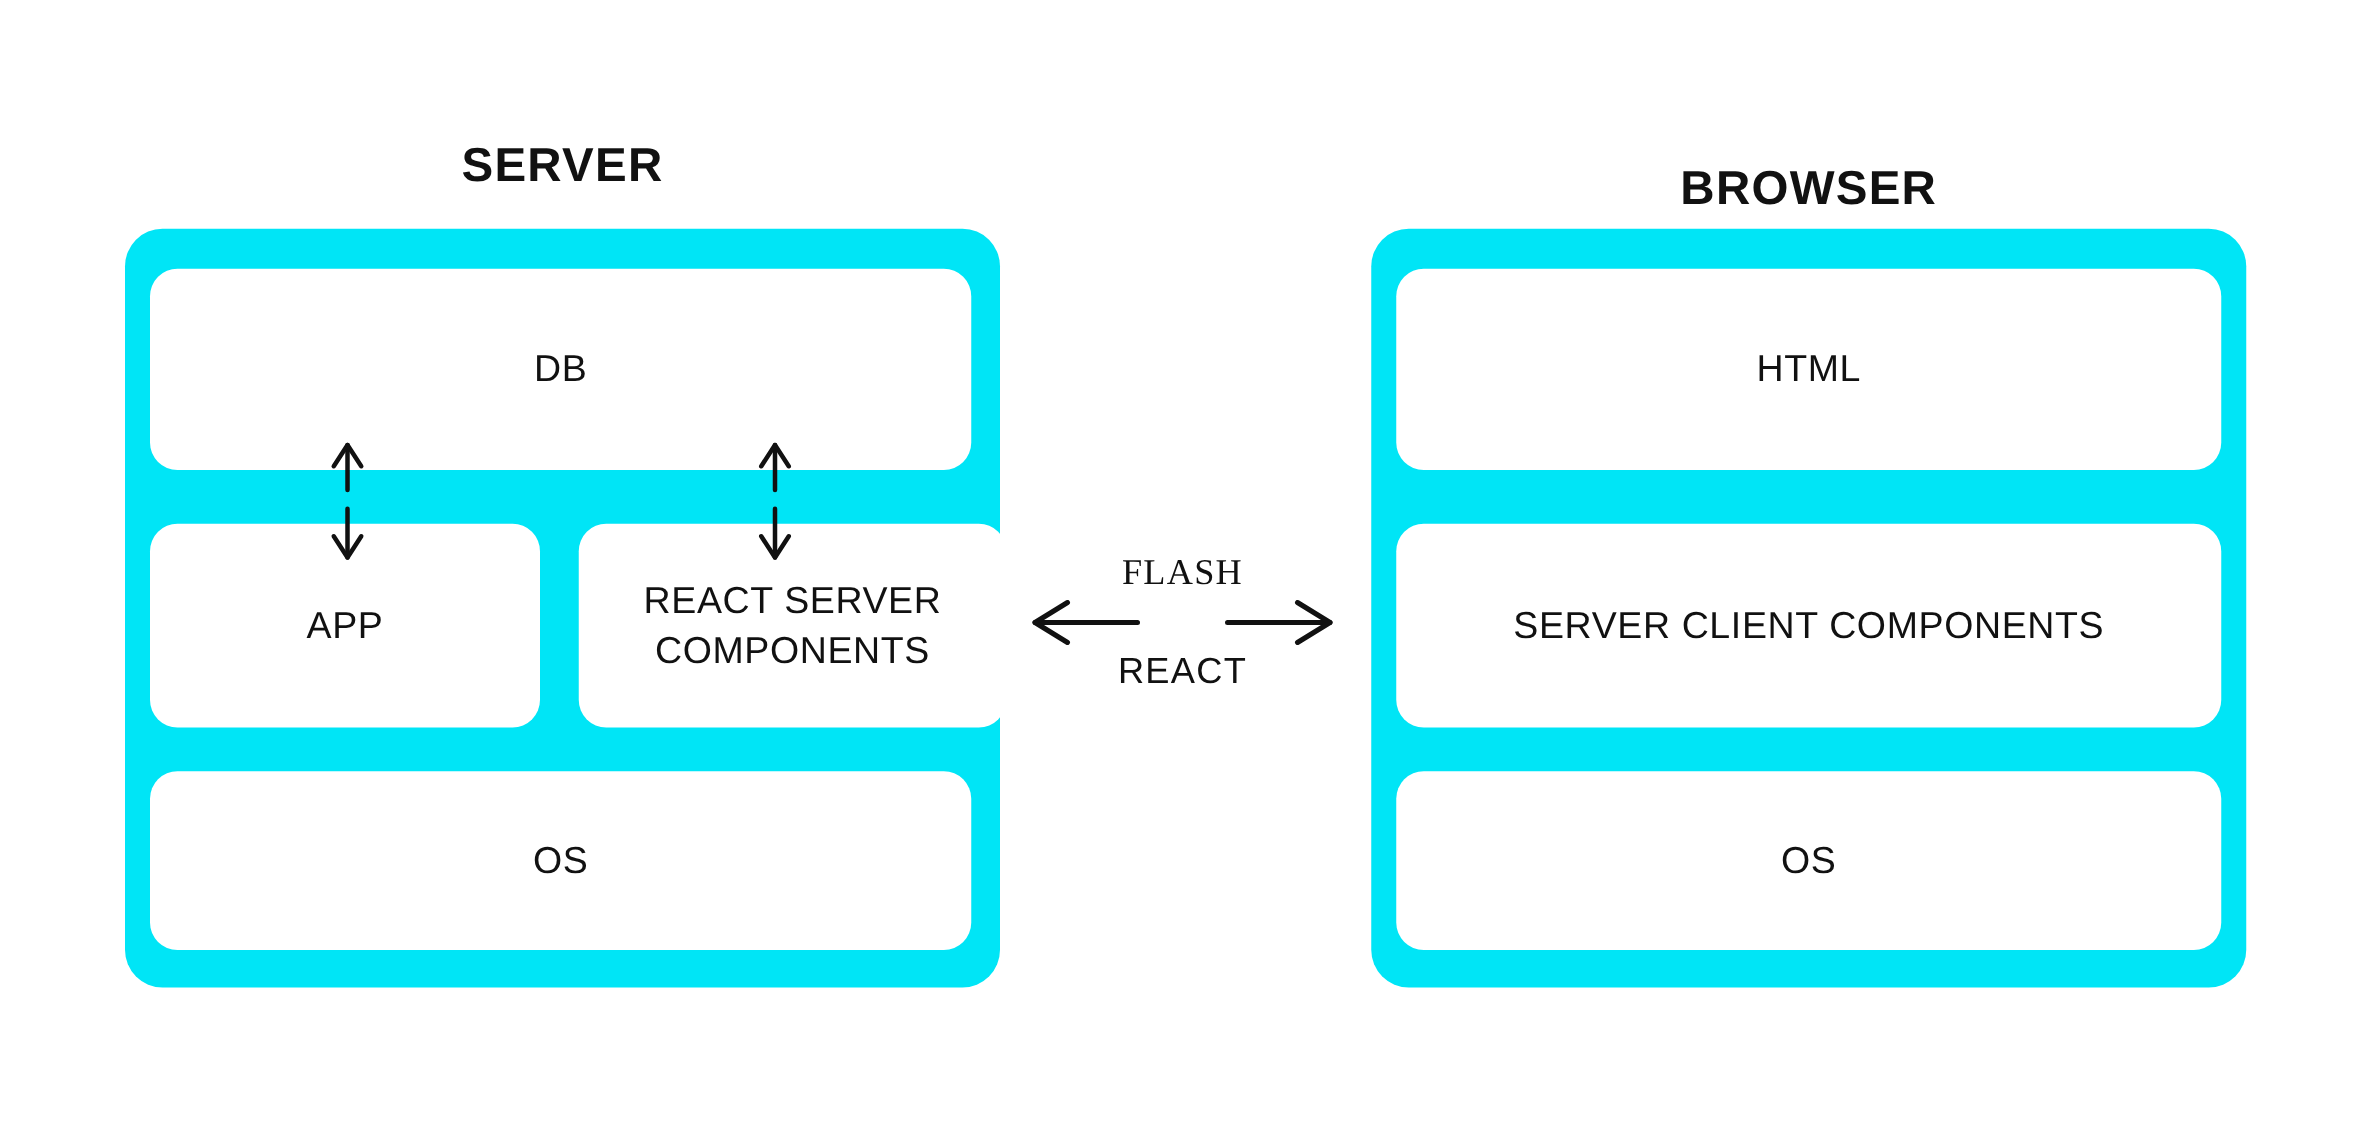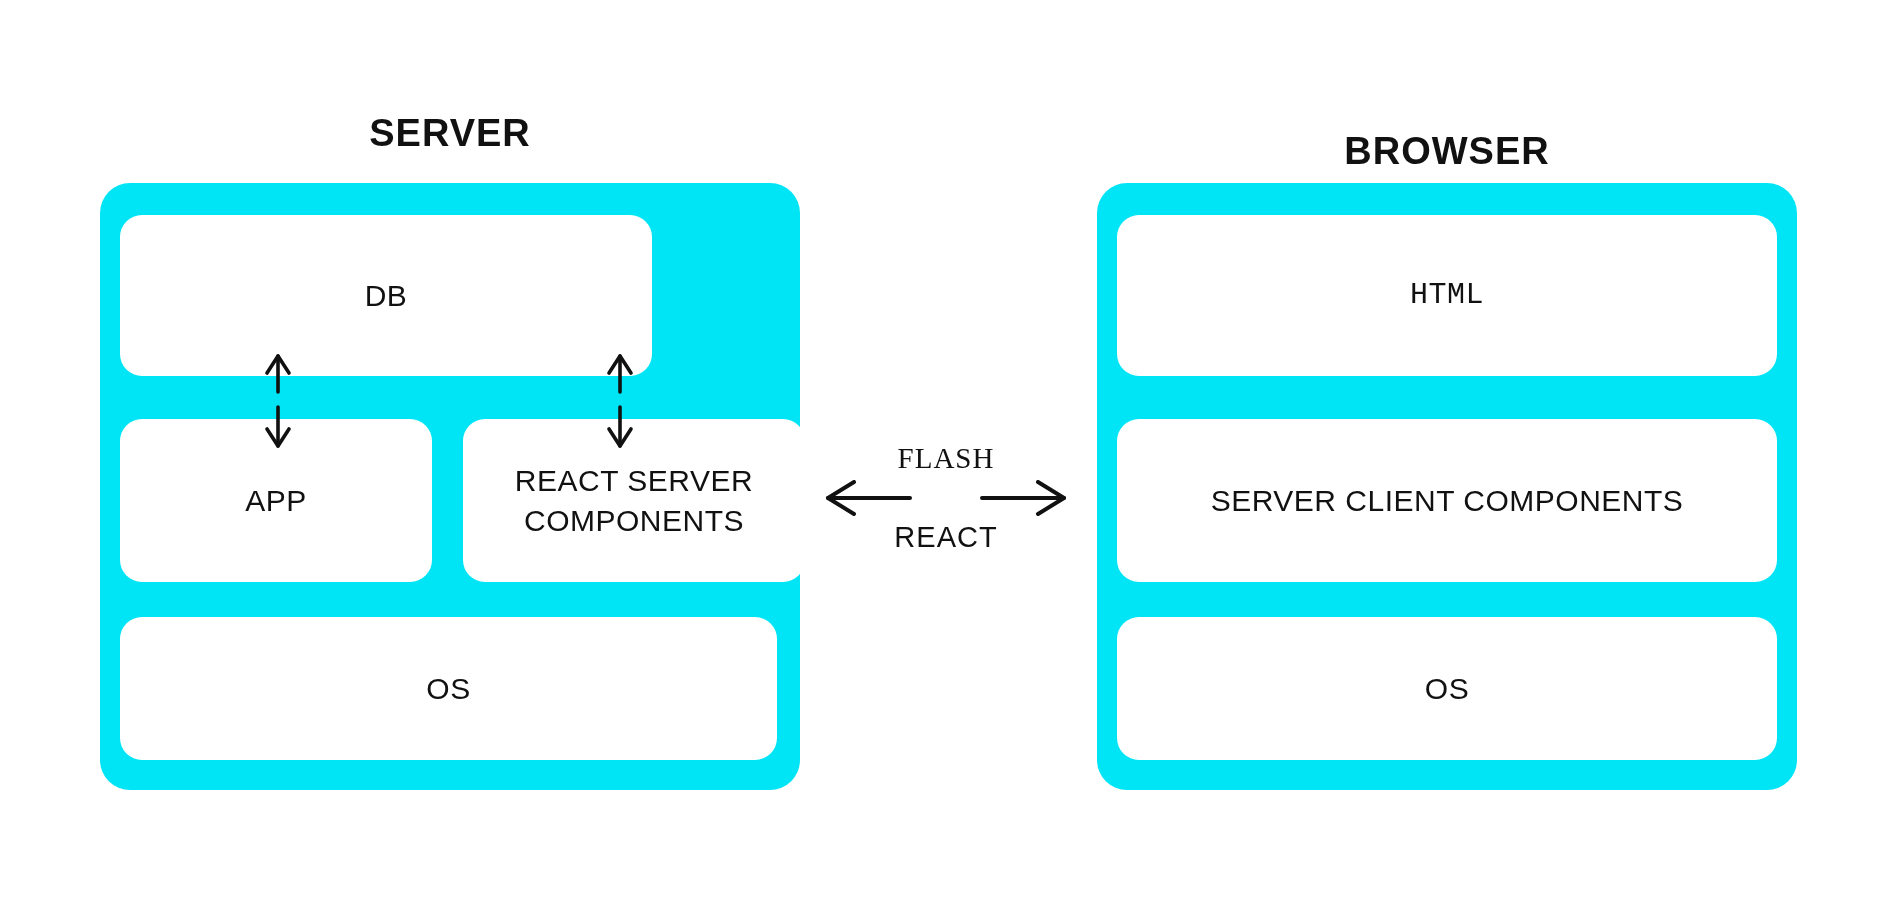--- a/index.html
+++ b/index.html
@@ -45,26 +45,26 @@
     display:flex;
     align-items:center;
     justify-content:center;
     text-align:center;
     font-size:30px;
     letter-spacing:0.5px;
     line-height:1.33;
     color:var(--ink);
   }
   
-  #db-panel{left:20px;top:32px;width:532px;height:161px;}
+  #db-panel{left:20px;top:32px;width:657px;height:161px;}
   #app-panel{left:20px;top:236px;width:312px;height:163px;}
   #rsc-panel{left:363px;top:236px;width:342px;height:163px;padding:0 28px;box-sizing:border-box;}
   #server-os-panel{left:20px;top:434px;width:657px;height:143px;}
   
-  #html-panel{left:20px;top:32px;width:660px;height:161px;font-family:Liberation Mono, monospace;}
+  #html-panel{left:20px;top:32px;width:660px;height:161px;}
   #rcc-panel{left:20px;top:236px;width:660px;height:163px;}
   #browser-os-panel{left:20px;top:434px;width:660px;height:143px;}
 
   .varrow{position:absolute;top:352px;width:32px;height:98px;}
   #arrow-db-app{left:262px;}
   #arrow-db-rsc{left:604px;}
   .harrow{position:absolute;top:480px;width:87px;height:36px;}
   #arrow-to-server{left:825px;}
   #arrow-to-browser{left:980px;}
 

